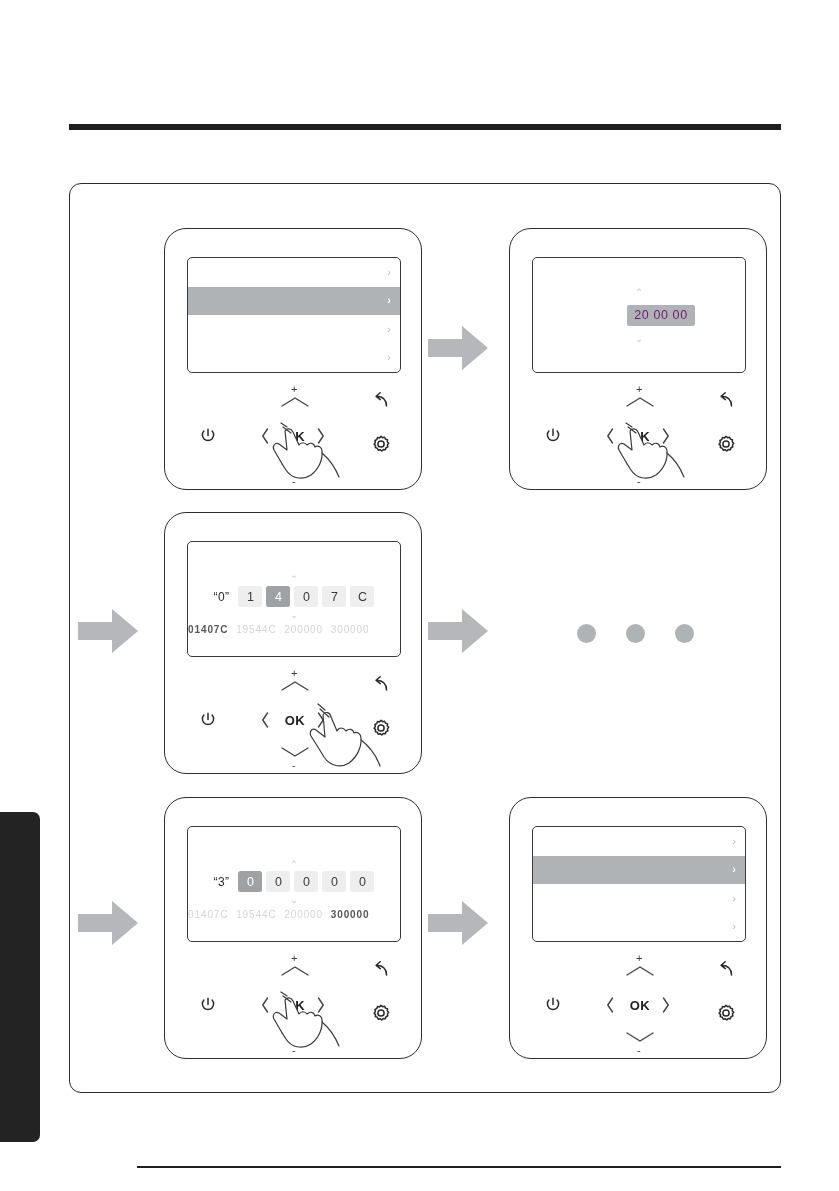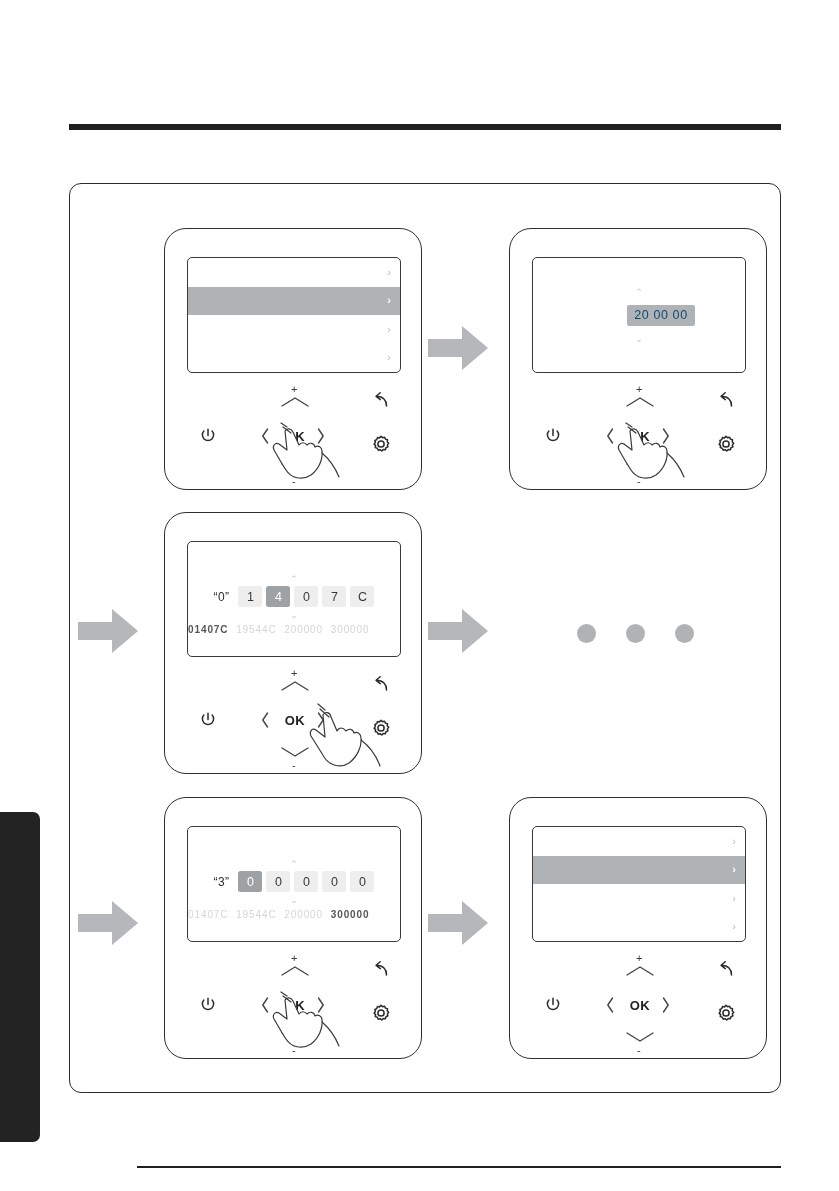--- a/index.html
+++ b/index.html
@@ -48,21 +48,21 @@
   .list-row.sel{background:#b0b3b6;}
   .chev{color:#b9bcbe;font-size:11px;line-height:1;font-weight:400;}
   .list-row.sel .chev{color:#ffffff;font-weight:700;}
 
   
   .timer-wrap{
     width:100%;height:100%;position:relative;
     display:flex;align-items:center;justify-content:center;
   }
   .timer-box{
-    background:#b0b3b6;color:#0c4a6e;font-size:12.5px;letter-spacing:.6px;
+    background:#b0b3b6;color:#701a75;font-size:12.5px;letter-spacing:.6px;
     padding:3px 7px 4px;border-radius:2px;font-family:"Liberation Sans",sans-serif;margin-left:44px;
   }
   .car-up,.car-dn{
     position:absolute;left:50%;transform:translateX(-50%);
     color:#bfc2c4;font-size:9px;line-height:1;
   }
   .car-up{top:30px;} .car-dn{bottom:28px;}
 
   
   .dig-wrap{width:100%;height:100%;position:relative;}

